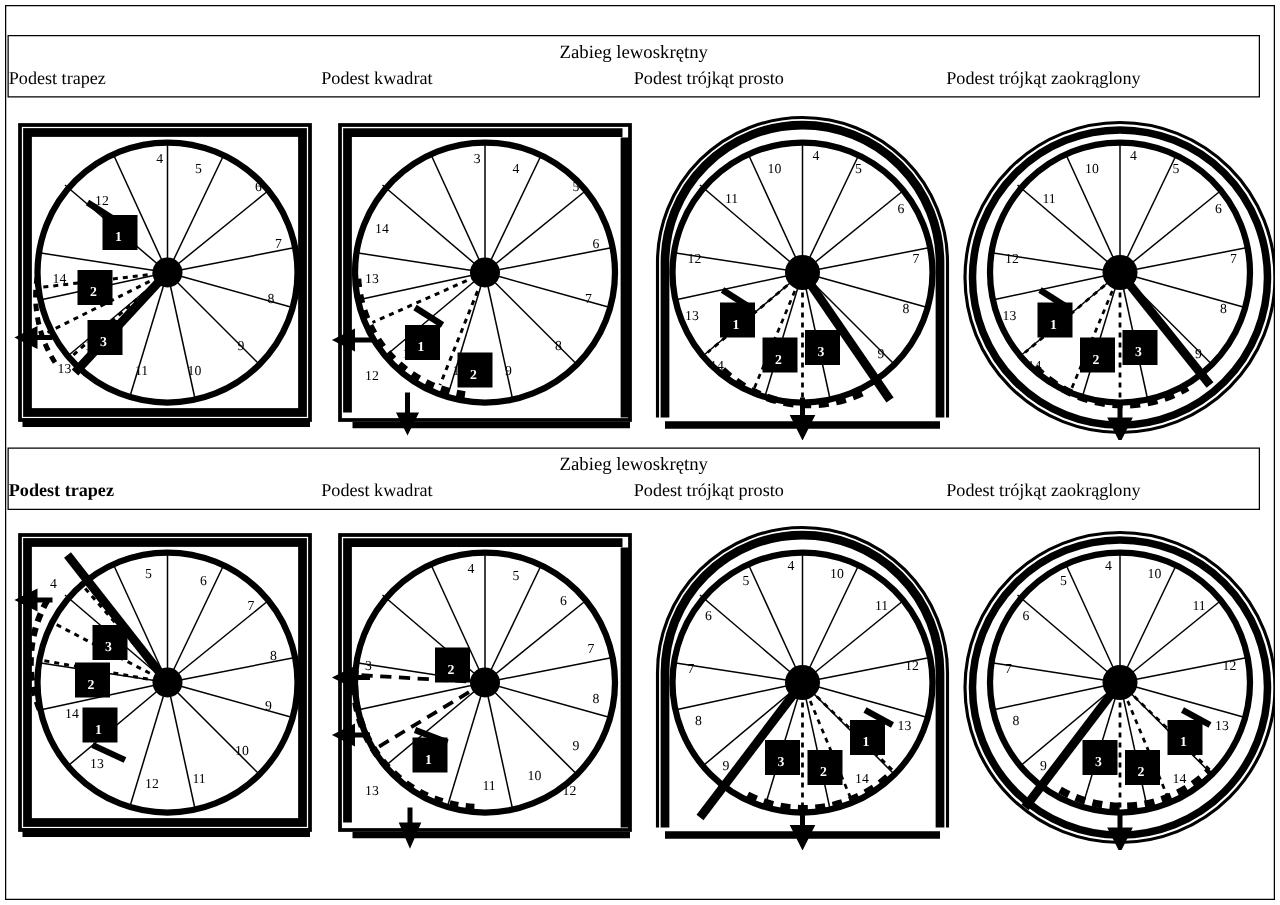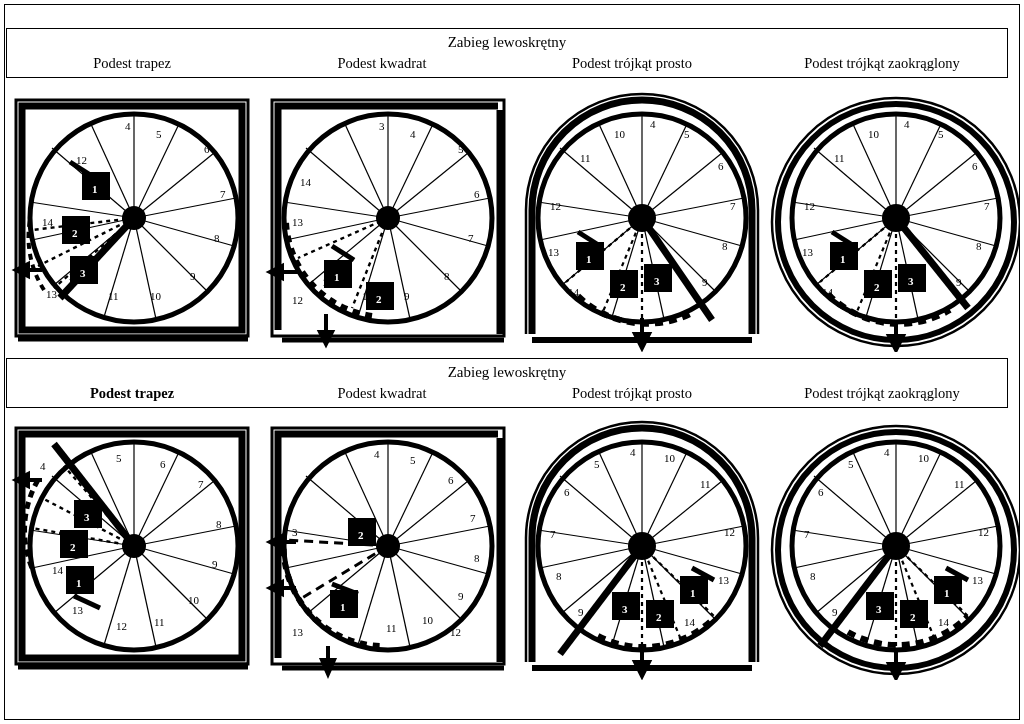--- a/index.html
+++ b/index.html
@@ -49,21 +49,20 @@
     line-height: 22px;
     padding-top: 2px;
   }
   .banner-subs {
     display: flex;
     width: 100%;
     box-sizing: border-box;
   }
   .banner-subs > div {
     flex: 1 1 0;
-    text-align: center;
     font-size: 14.5px;
     line-height: 20px;
     white-space: nowrap;
   }
   .bold { font-weight: bold; }
 
   
   .panel {
     position: absolute;
     width: 250px;

